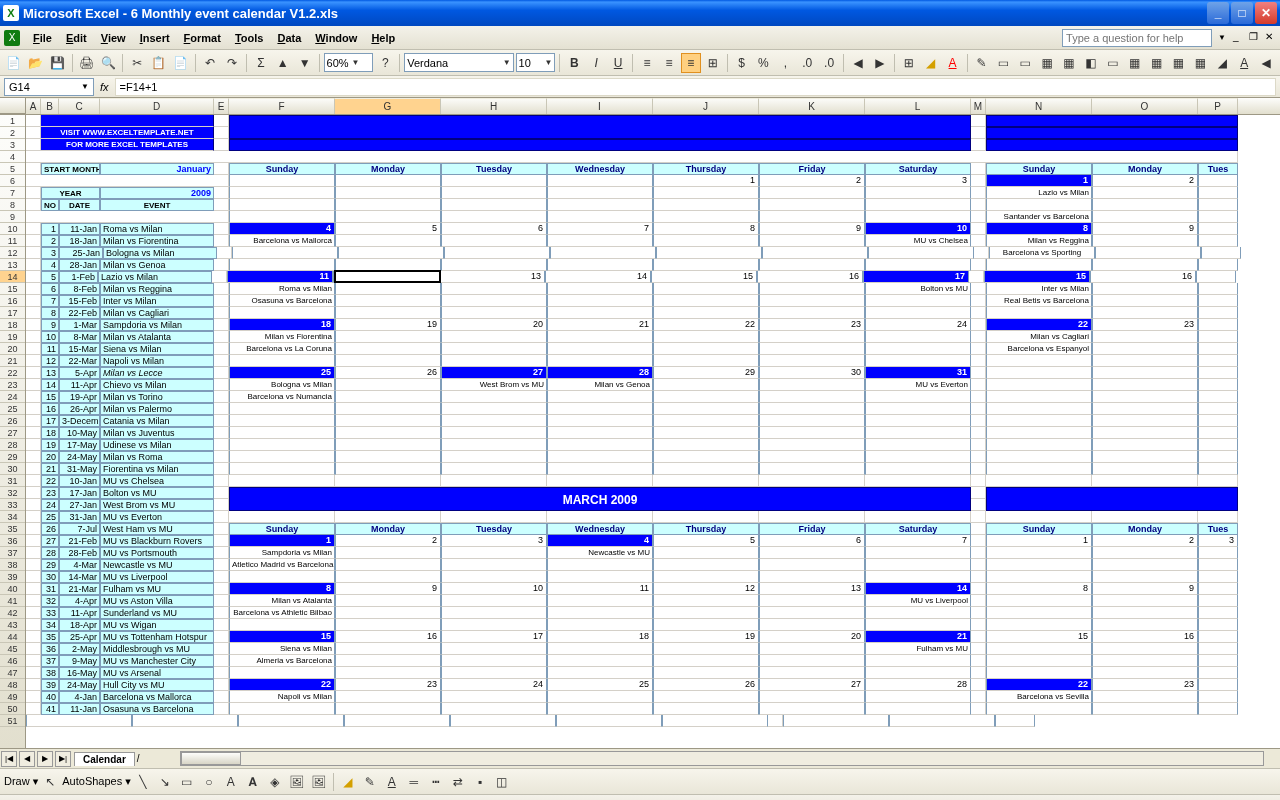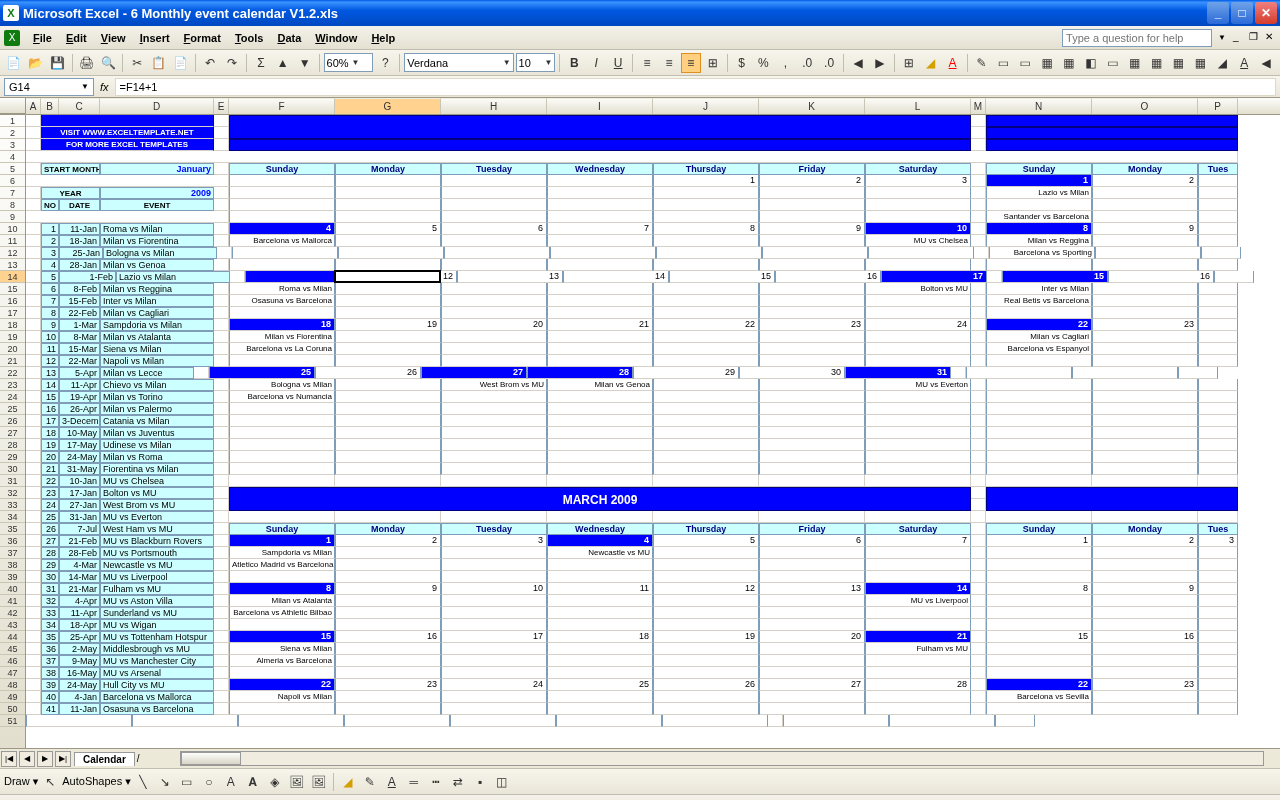--- a/index.html
+++ b/index.html
@@ -411,21 +411,21 @@
           <div class="cell sidepanel" style="width: 114px; border: 1px solid rgb(127, 157, 185);">Bologna vs Milan</div>
           <div class="cell " style="width: 15px;"></div>
           <div class="cell calcell eventtxt" style="width: 106px;"></div>
           <div class="cell calcell eventtxt" style="width: 106px;"></div>
           <div class="cell calcell eventtxt" style="width: 106px;"></div>
           <div class="cell calcell eventtxt" style="width: 106px;"></div>
           <div class="cell calcell eventtxt" style="width: 106px;"></div>
           <div class="cell calcell eventtxt" style="width: 106px;"></div>
           <div class="cell calcell eventtxt" style="width: 106px;"></div>
           <div class="cell " style="width: 15px;"></div>
-          <div class="cell calcell eventtxt" style="width: 106px;">Barcelona vs Sporting</div>
+          <div class="cell calcell eventtxt" style="width: 106px; text-align: center;">Barcelona vs Sporting</div>
           <div class="cell calcell eventtxt" style="width: 106px;"></div>
           <div class="cell calcell eventtxt" style="width: 40px;"></div>
         </div>
         <div class="row">
           <div class="cell " style="width: 15px;"></div>
           <div class="cell sidepanel" style="width: 18px; text-align: right; border: 1px solid rgb(127, 157, 185);">4</div>
           <div class="cell sidepanel" style="width: 41px; text-align: right; border: 1px solid rgb(127, 157, 185);">28-Jan</div>
           <div class="cell sidepanel" style="width: 114px; border: 1px solid rgb(127, 157, 185);">Milan vs Genoa</div>
           <div class="cell " style="width: 15px;"></div>
           <div class="cell calcell eventtxt" style="width: 106px;"></div>
@@ -436,21 +436,21 @@
           <div class="cell calcell eventtxt" style="width: 106px;"></div>
           <div class="cell calcell eventtxt" style="width: 106px;"></div>
           <div class="cell " style="width: 15px;"></div>
           <div class="cell calcell eventtxt" style="width: 106px;"></div>
           <div class="cell calcell eventtxt" style="width: 106px;"></div>
           <div class="cell calcell eventtxt" style="width: 40px;"></div>
         </div>
         <div class="row">
           <div class="cell " style="width: 15px;"></div>
           <div class="cell sidepanel" style="width: 18px; text-align: right; border: 1px solid rgb(127, 157, 185);">5</div>
-          <div class="cell sidepanel" style="width: 57px; text-align: right; border: 1px solid rgb(127, 157, 185);">1-Feb</div>
+          <div class="cell sidepanel" style="width: 39px; text-align: right; border: 1px solid rgb(127, 157, 185);">1-Feb</div>
           <div class="cell sidepanel" style="width: 114px; border: 1px solid rgb(127, 157, 185);">Lazio vs Milan</div>
           <div class="cell " style="width: 15px;"></div>
           <div class="cell daynum-blue calcell" style="width: 106px;">11</div>
           <div class="cell daynum calcell" style="width: 106px;">12</div>
           <div class="cell daynum calcell" style="width: 106px;">13</div>
           <div class="cell daynum calcell" style="width: 106px;">14</div>
           <div class="cell daynum calcell" style="width: 106px;">15</div>
           <div class="cell daynum calcell" style="width: 106px;">16</div>
           <div class="cell daynum-blue calcell" style="width: 106px;">17</div>
           <div class="cell " style="width: 15px;"></div>
@@ -581,21 +581,21 @@
           <div class="cell calcell eventtxt" style="width: 106px;"></div>
           <div class="cell " style="width: 15px;"></div>
           <div class="cell calcell eventtxt" style="width: 106px;"></div>
           <div class="cell calcell eventtxt" style="width: 106px;"></div>
           <div class="cell calcell eventtxt" style="width: 40px;"></div>
         </div>
         <div class="row">
           <div class="cell " style="width: 15px;"></div>
           <div class="cell sidepanel" style="width: 18px; text-align: right; border: 1px solid rgb(127, 157, 185);">13</div>
           <div class="cell sidepanel" style="width: 41px; text-align: right; border: 1px solid rgb(127, 157, 185);">5-Apr</div>
-          <div class="cell sidepanel" style="width: 94px; border: 1px solid rgb(127, 157, 185);">Milan vs Lecce</div>
+          <div class="cell sidepanel" style="width: 114px; border: 1px solid rgb(127, 157, 185); font-style: italic;">Milan vs Lecce</div>
           <div class="cell " style="width: 15px;"></div>
           <div class="cell daynum-blue calcell" style="width: 106px;">25</div>
           <div class="cell daynum calcell" style="width: 106px;">26</div>
           <div class="cell daynum-blue calcell" style="width: 106px;">27</div>
           <div class="cell daynum-blue calcell" style="width: 106px;">28</div>
           <div class="cell daynum calcell" style="width: 106px;">29</div>
           <div class="cell daynum calcell" style="width: 106px;">30</div>
           <div class="cell daynum-blue calcell" style="width: 106px;">31</div>
           <div class="cell " style="width: 15px;"></div>
           <div class="cell daynum calcell" style="width: 106px;"></div>

